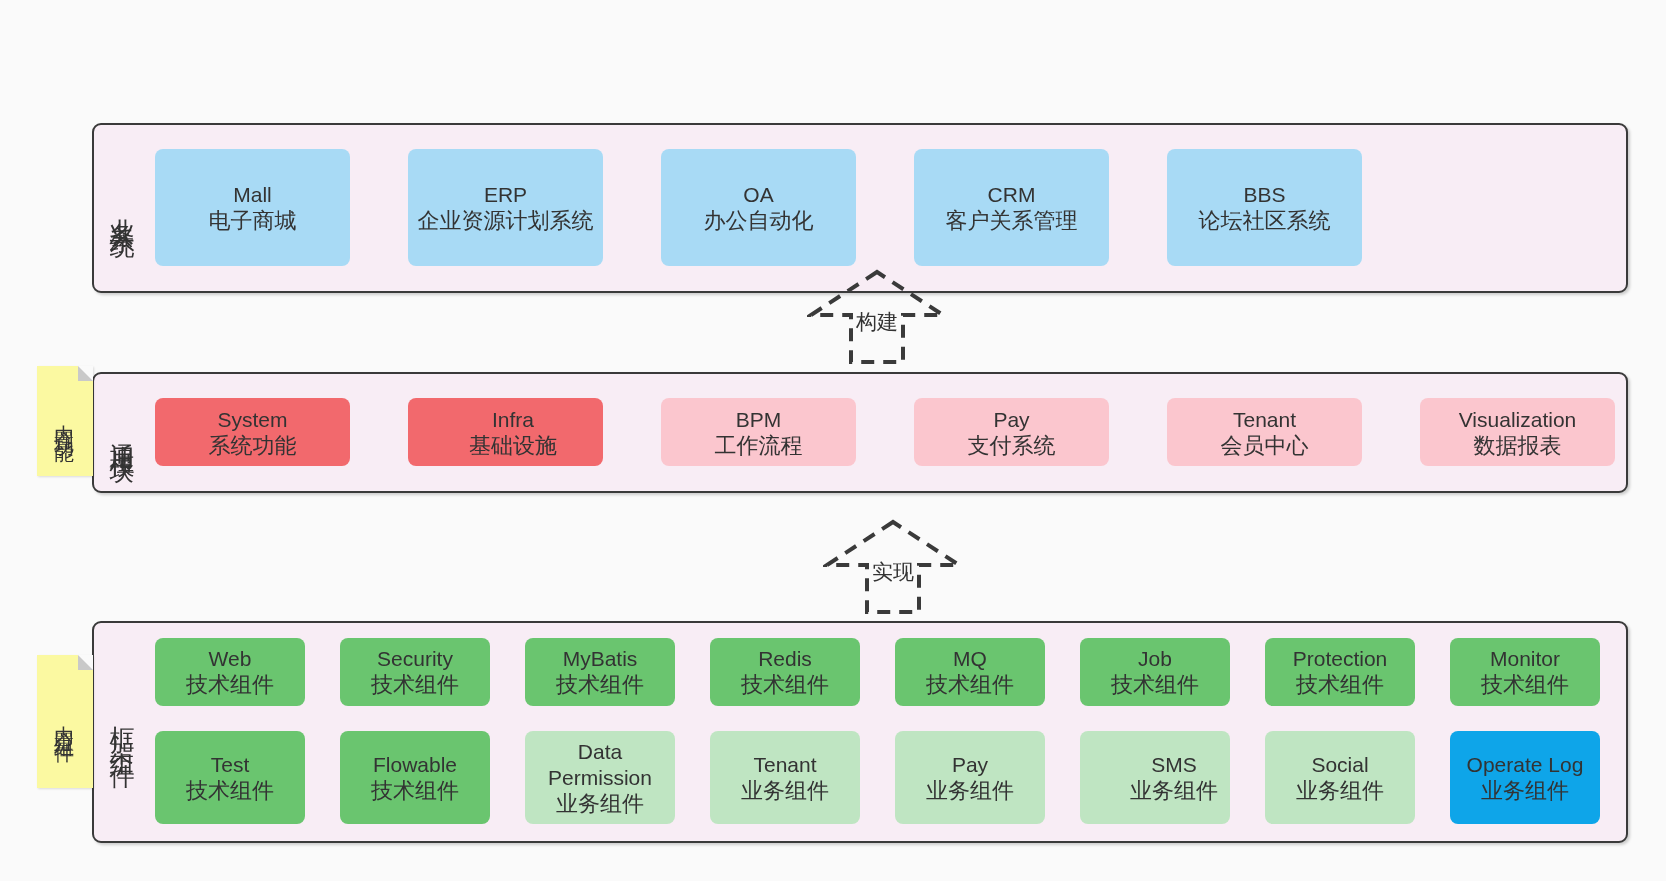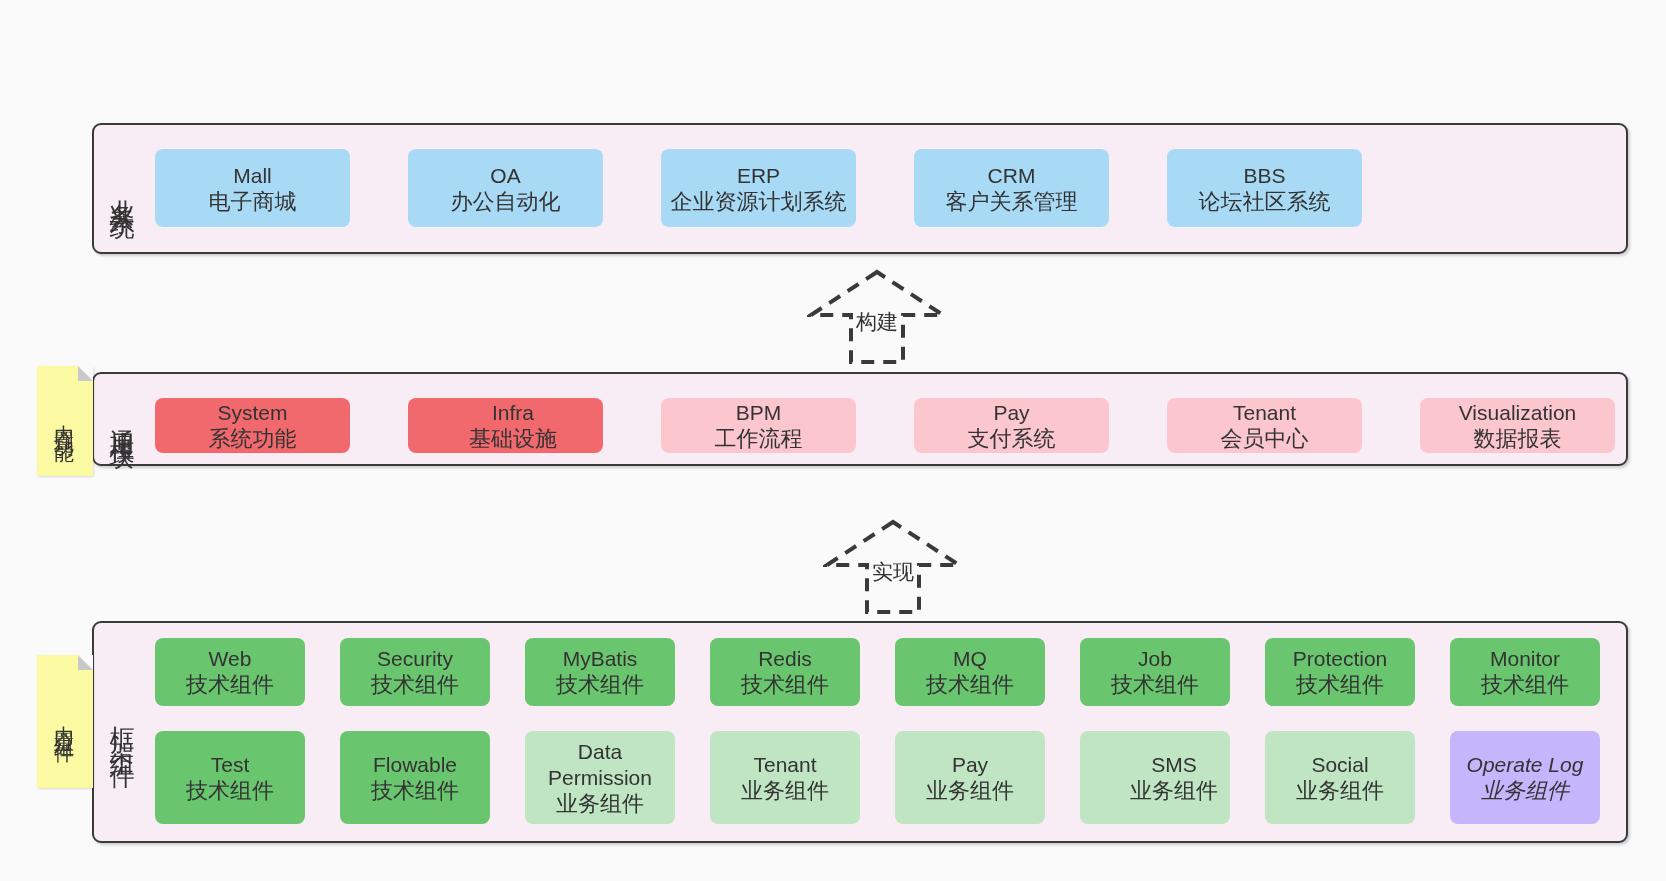--- a/index.html
+++ b/index.html
@@ -17,22 +17,22 @@
     position: absolute;
     left: 92px;
     width: 1536px;
     box-sizing: border-box;
     border: 2px solid #3a3a3a;
     border-radius: 9px;
     background: #f8edf5;
     display: flex;
     box-shadow: 2px 2px 3px rgba(0,0,0,0.18);
   }
-  .layer-0 { top: 123px; height: 131px; }
-  .layer-1 { top: 372px; height: 94px; }
+  .layer-0 { top: 123px; height: 170px; }
+  .layer-1 { top: 372px; height: 121px; }
   .layer-2 { top: 621px; height: 222px; }
 
   .layer-label {
     width: 58px;
     display: flex;
     align-items: center;
     justify-content: center;
     writing-mode: vertical-rl;
     text-orientation: upright;
     font-size: 25px;
@@ -113,26 +113,26 @@
 <div class="canvas">
 
   <div class="layer layer-0" style="background: rgb(248, 237, 245); border-color: rgb(58, 58, 58);">
     <div class="layer-label">业务系统</div>
     <div class="boxes" style="grid-template-columns: repeat(6, 1fr);">
         <div class="box" style="background: rgb(168, 218, 245);">
           <div class="en">Mall</div>
           <div class="zh">电子商城</div>
         </div>
         <div class="box" style="background: rgb(168, 218, 245);">
+          <div class="en">ERP</div>
+          <div class="zh">企业资源计划系统</div>
+        </div>
+        <div class="box" style="background: rgb(168, 218, 245);">
           <div class="en">OA</div>
           <div class="zh">办公自动化</div>
-        </div>
-        <div class="box" style="background: rgb(168, 218, 245);">
-          <div class="en">ERP</div>
-          <div class="zh">企业资源计划系统</div>
         </div>
         <div class="box" style="background: rgb(168, 218, 245);">
           <div class="en">CRM</div>
           <div class="zh">客户关系管理</div>
         </div>
         <div class="box" style="background: rgb(168, 218, 245);">
           <div class="en">BBS</div>
           <div class="zh">论坛社区系统</div>
         </div>
       </div>
@@ -238,21 +238,21 @@
           <div class="zh">业务组件</div>
         </div>
         <div class="box" style="background: rgb(191, 229, 194); padding-left: 44px;">
           <div class="en">SMS</div>
           <div class="zh">业务组件</div>
         </div>
         <div class="box" style="background: rgb(191, 229, 194);">
           <div class="en">Social</div>
           <div class="zh">业务组件</div>
         </div>
-        <div class="box" style="background: #c4b5fd; font-style: italic;">
+        <div class="box" style="background: #0ea5e9;">
           <div class="en">Operate Log</div>
           <div class="zh">业务组件</div>
         </div>
       </div>
   </div>
 
   <div class="sticky sticky-0" style="background: rgb(251, 249, 161);">内置功能<span class="fold"></span></div>
   <div class="sticky sticky-1" style="background: rgb(251, 249, 161);">内置组件<span class="fold"></span></div>
 
 </div>

